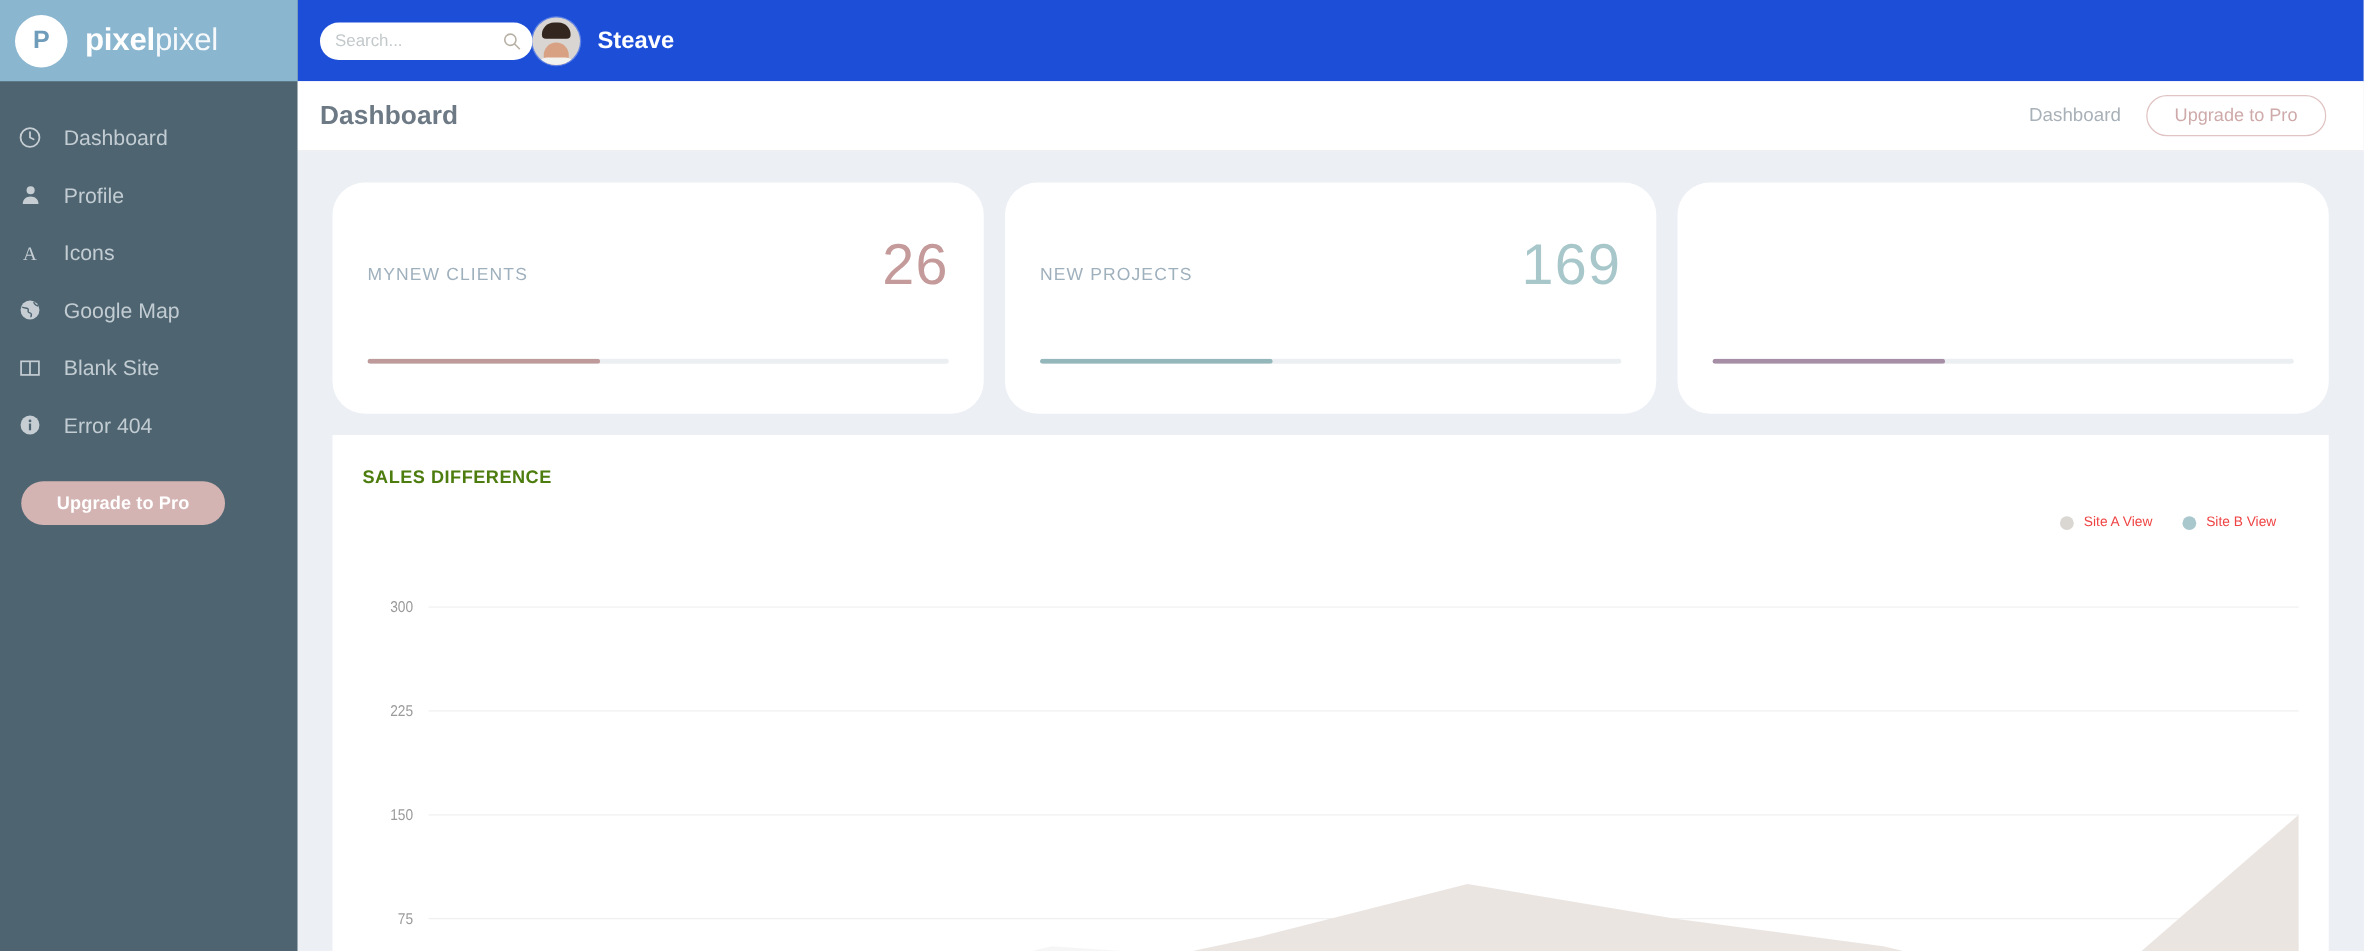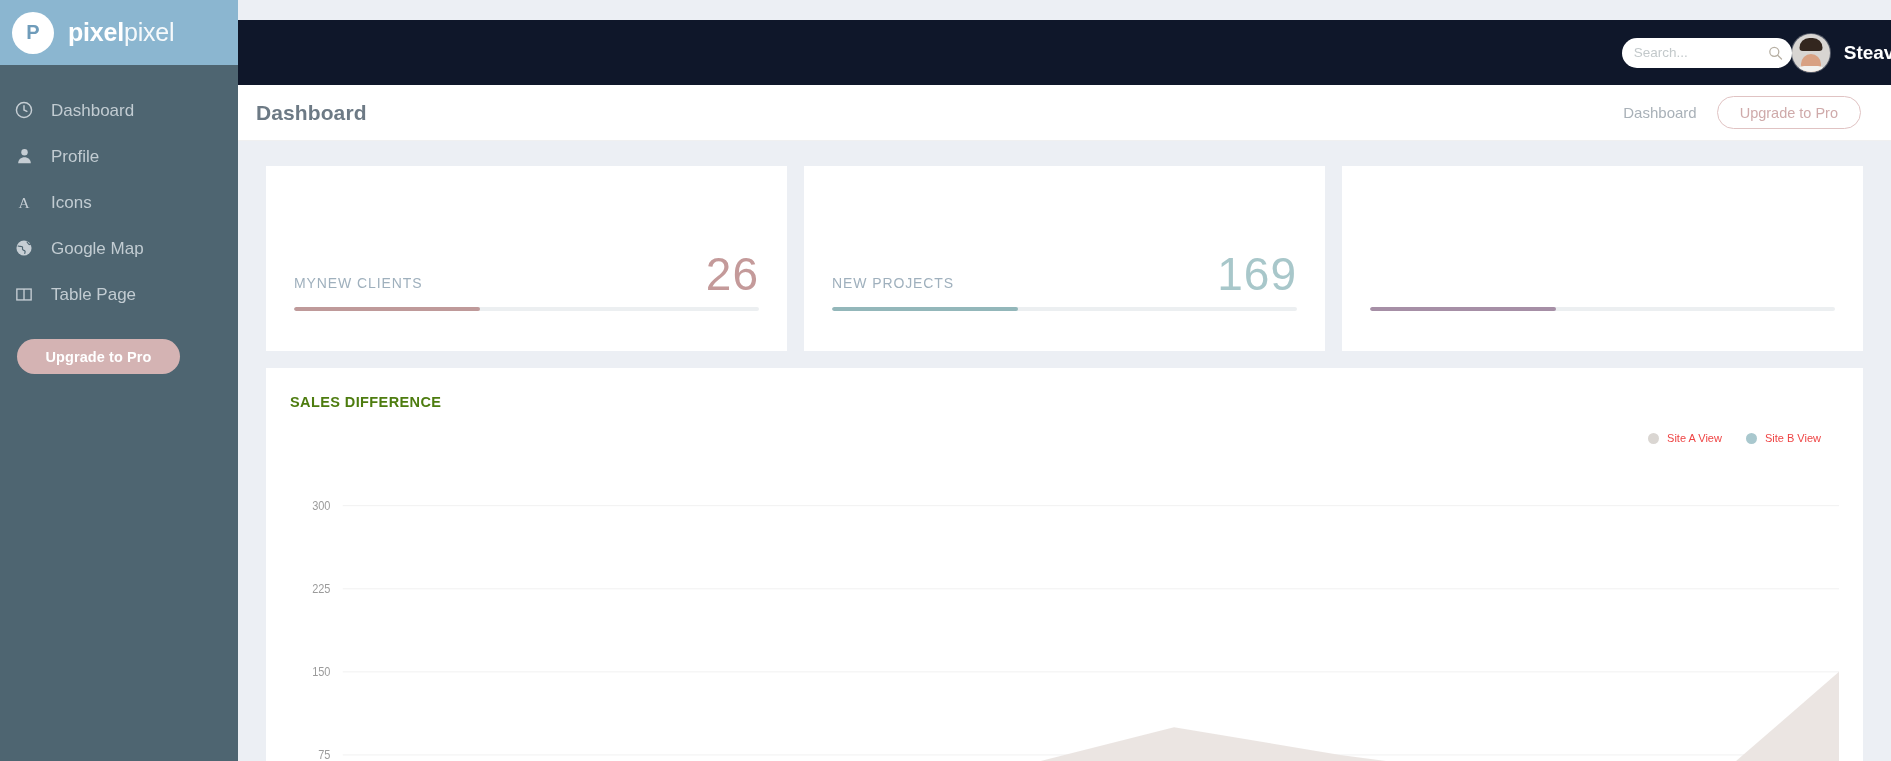--- a/index.html
+++ b/index.html
@@ -57,24 +57,23 @@
     border: none; border-radius: 18px;
     font-size: 14.5px; font-weight: bold;
     font-family: "Liberation Sans", sans-serif;
     cursor: pointer; letter-spacing: 0.1px;
   }
 
   
   .main { flex: 1; height: 761px; position: relative; display: flex; flex-direction: column; }
 
   .topbar {
-    height: 65px; min-height: 65px; background: #0f172a;
-    display: flex; align-items: center; justify-content: flex-end;
+    height: 65px; min-height: 65px; background: #1d4ed8;
+    display: flex; align-items: center; justify-content: flex-start;
     padding: 0 16px 0 18px;
-    margin-top: 20px;
   }
   .search-wrap {
     position: relative;
     width: 170px; height: 30px;
     background: #ffffff; border-radius: 16px;
     display: flex; align-items: center;
     padding: 0 12px;
   }
   .search-input {
     border: none; outline: none; background: transparent;
@@ -127,22 +126,23 @@
     font-size: 14.5px; cursor: pointer;
     font-family: "Liberation Sans", sans-serif;
   }
 
   .content { flex: 1; background: #eceff4; padding: 25px 28px 0 28px; overflow: hidden; }
 
   .stats-row { display: flex; gap: 17px; }
   .stat-card {
     flex: 1; background: #ffffff; height: 185px;
     padding: 0 28px; position: relative;
-    display: flex; flex-direction: column; justify-content: flex-end;
+    display: flex; flex-direction: column; justify-content: center;
     padding-bottom: 54px;
+    border-radius: 26px;
   }
   .stat-top { display: flex; align-items: flex-end; justify-content: space-between; }
   .stat-label { font-size: 14px; color: #9fb0bd; letter-spacing: 0.9px; padding-bottom: 6px; }
   .stat-value { font-size: 46px; line-height: 0.95; font-weight: 300; letter-spacing: 1px; }
   .stat-bar {
     position: absolute; left: 28px; right: 28px; bottom: 40px;
     height: 4px; background: #eceff1; border-radius: 2px; overflow: hidden;
   }
   .stat-bar-fill { height: 100%; border-radius: 2px; }
 
@@ -216,21 +216,31 @@
         </span>
         <span class="nav-label">Google Map</span>
       </div>
       <div class="nav-item">
         <span class="nav-ico">
           <svg width="18" height="17" viewBox="0 0 20 20">
               <rect x="1.6" y="3.6" width="16.8" height="12.8" fill="none" stroke="currentColor" stroke-width="1.6"></rect>
               <path d="M10 3.6V16.4" stroke="currentColor" stroke-width="1.6"></path>
             </svg>
         </span>
-        <span class="nav-label">Table Page</span>
+        <span class="nav-label">Blank Site</span>
+      </div>
+      <div class="nav-item">
+        <span class="nav-ico">
+          <svg width="18" height="18" viewBox="0 0 20 20">
+              <circle cx="10" cy="10" r="8.4" fill="currentColor"></circle>
+              <path d="M10 5.1a1.25 1.25 0 1 0 0 2.5 1.25 1.25 0 0 0 0-2.5z" fill="#4e6571"></path>
+              <rect x="9" y="8.7" width="2" height="6" fill="#4e6571"></rect>
+            </svg>
+        </span>
+        <span class="nav-label">Error 404</span>
       </div>
     </nav>
 
     <div class="upgrade-side-wrap">
       <button class="upgrade-side">Upgrade to Pro</button>
     </div>
   </aside>
 
   <div class="main">
 

